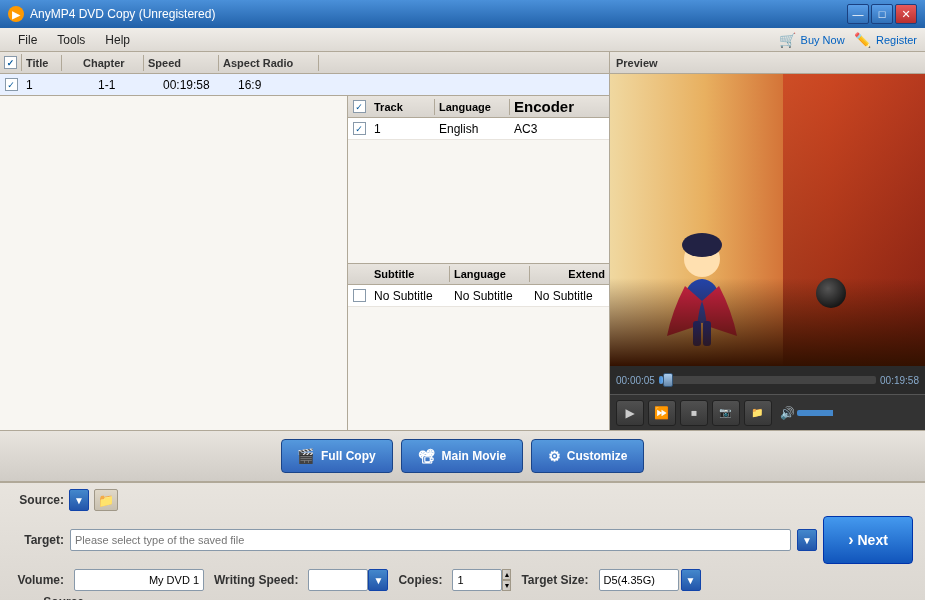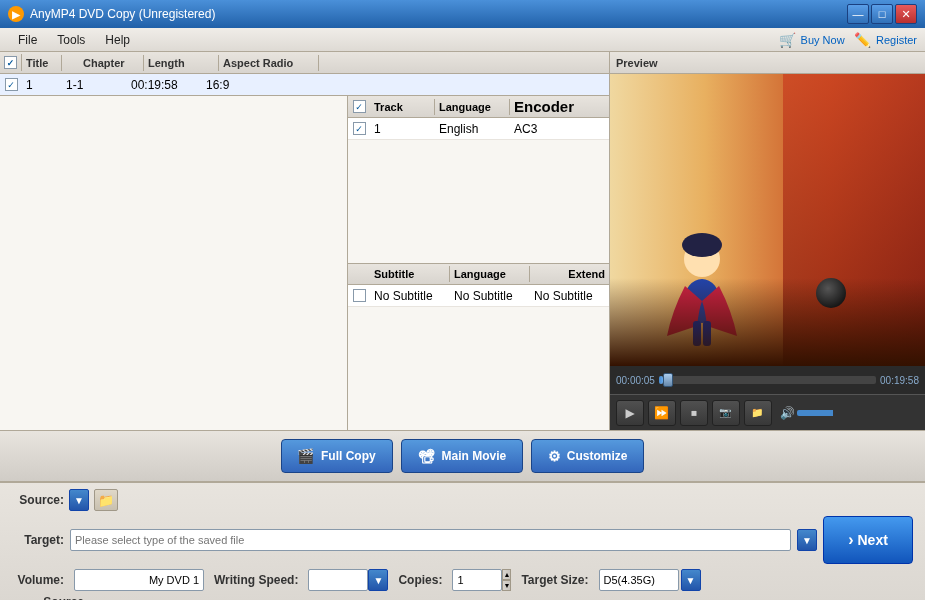--- a/index.html
+++ b/index.html
@@ -183,21 +183,21 @@
     
     .video-row {
       display: flex;
       height: 22px;
       align-items: center;
       background: #e8f0ff;
       border-bottom: 1px solid #b0a898;
     }
     .vr-check { width: 22px; display: flex; align-items: center; justify-content: center; }
     .vr-title { width: 40px; padding: 2px 4px; }
-    .vr-chapter { width: 65px; padding: 2px 4px; }
+    .vr-chapter { width: 65px; padding: 2px 4px; margin-left: 32px; }
     .vr-length { width: 75px; padding: 2px 4px; }
     .vr-aspect { width: 100px; padding: 2px 4px; }
 
     
     .preview-area {
       flex: 1;
       display: flex;
       flex-direction: column;
       background: #3b82f6;
     }
@@ -472,21 +472,21 @@
 <div class="main-area">
 
   <div class="table-area">
 
     <div class="table-header">
       <div class="th-cell th-check">
         <div class="custom-check checked"></div>
       </div>
       <div class="th-cell th-title">Title</div>
       <div class="th-cell th-chapter">Chapter</div>
-      <div class="th-cell th-length">Length</div>
+      <div class="th-cell th-length">Speed</div>
       <div class="th-cell th-aspect">Aspect Radio</div>
     </div>
 
     <div class="video-row">
       <div class="vr-check">
         <div class="custom-check checked"></div>
       </div>
       <div class="vr-title">1</div>
       <div class="vr-chapter">1-1</div>
       <div class="vr-length">00:19:58</div>

